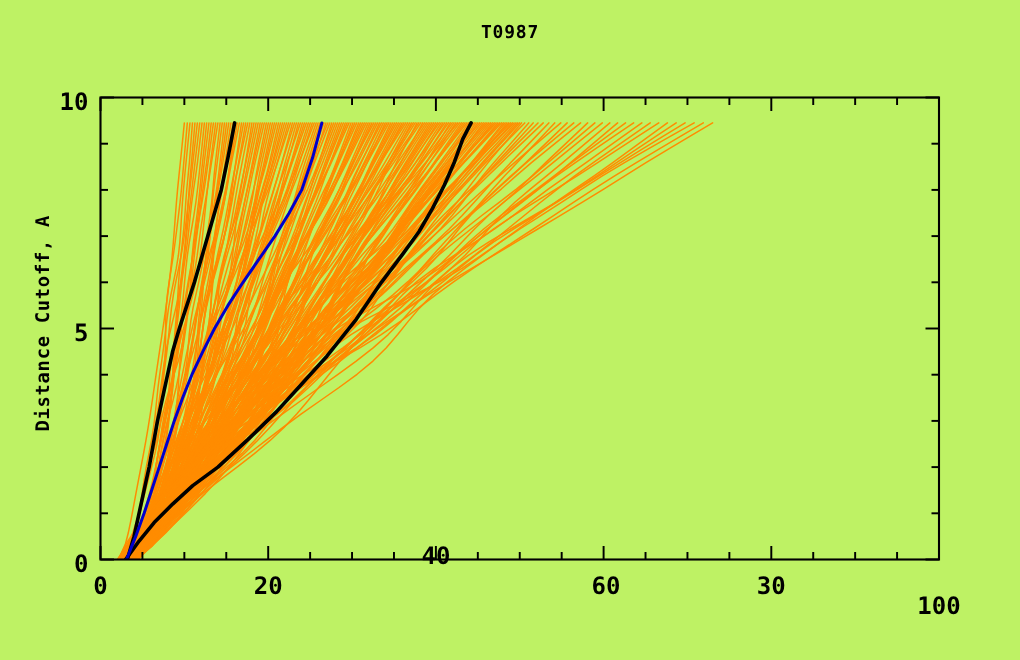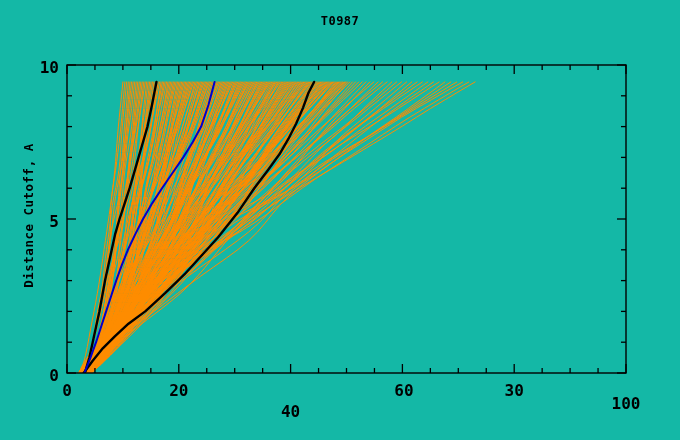--- a/index.html
+++ b/index.html
@@ -8,21 +8,21 @@
     padding: 0;
     background: #ffffff;
   }
   body {
     font-family: "DejaVu Sans Mono", "Liberation Mono", monospace;
   }
   #root {
     position: relative;
     width: 680px;
     height: 440px;
-    background: #14b8a6;
+    background: #bef264;
     overflow: hidden;
   }
   #chart-title {
     position: absolute;
     left: 0;
     top: 14px;
     width: 680px;
     text-align: center;
     font-size: 12px;
     font-weight: bold;
@@ -360,21 +360,21 @@
           <rect x="67" y="65" width="559" height="308"></rect>
         </clipPath>
       </defs>
     </svg>
 
   <div id="y-axis-label">Distance Cutoff, A</div>
 
   <div id="tick-labels">
       <div class="tick-label xtick-label" style="left: 47px; top: 381px;">0</div>
       <div class="tick-label xtick-label" style="left: 158.8px; top: 381px;">20</div>
-      <div class="tick-label xtick-label" style="left: 270.6px; top: 402px;">40</div>
+      <div class="tick-label xtick-label" style="left: 270.6px; top: 361px;">40</div>
       <div class="tick-label xtick-label" style="left: 384px; top: 381px;">60</div>
       <div class="tick-label xtick-label" style="left: 494.2px; top: 381px;">30</div>
       <div class="tick-label xtick-label" style="left: 606px; top: 394px;">100</div>
       <div class="tick-label ytick-label" style="left: 19px; top: 366px;">0</div>
       <div class="tick-label ytick-label" style="left: 19px; top: 212px;">5</div>
       <div class="tick-label ytick-label" style="left: 19px; top: 58px;">10</div>
     </div>
 
 </div>
 

